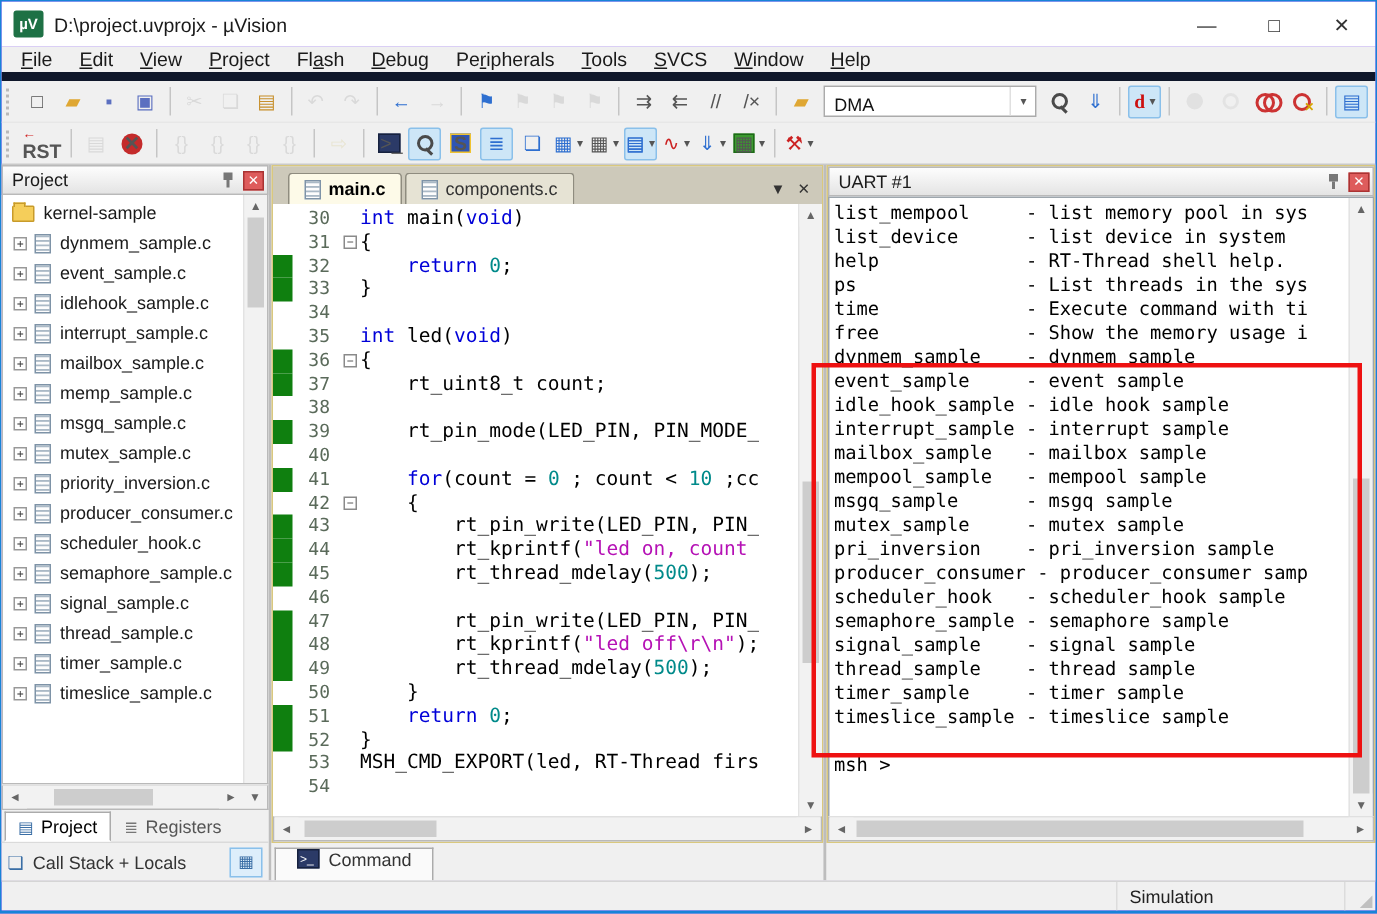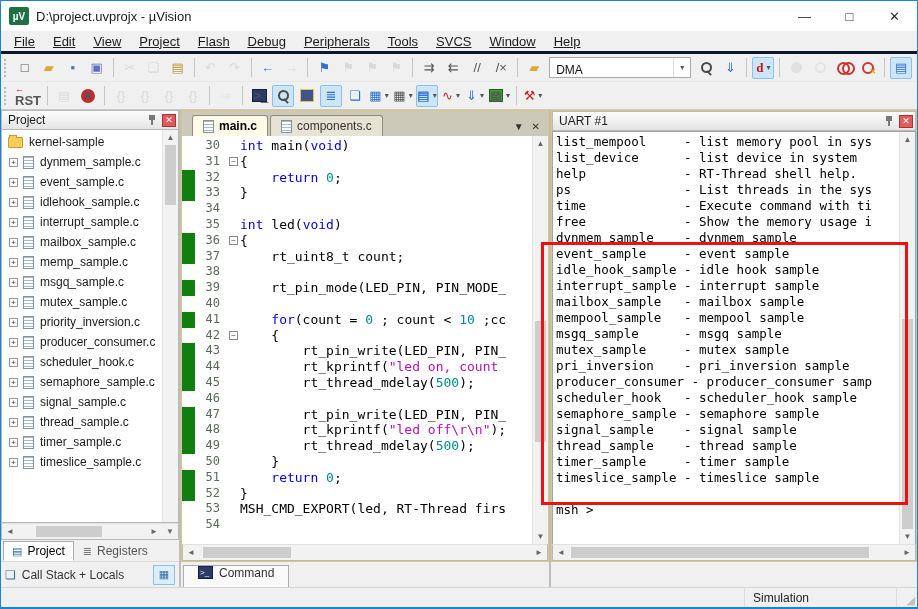--- a/index.html
+++ b/index.html
@@ -9,21 +9,21 @@
             background:#8b5cf6; position:relative; display:flex; flex-direction:column; overflow:hidden; }
 
   
   .titlebar { height:30px; background:#FFFFFF; display:flex; align-items:center; padding:0 0 0 8px; flex:0 0 auto; }
   .appicon { width:20px; height:18px; background:#1E7145; border-radius:2px; color:#fff; font-size:10px; font-weight:bold;
              display:flex; align-items:center; justify-content:center; margin-right:7px; }
   .title-text { font-size:13px; color:#1a1a1a; flex:1 1 auto; white-space:nowrap; }
   .wctl { width:45px; height:29px; display:flex; align-items:center; justify-content:center; font-size:13px; color:#333; }
 
   
-  .menubar { height:23px; background:#F0F0F0; display:flex; align-items:center; padding-left:4px; border-bottom:3px solid #0f172a; flex:0 0 auto;text-decoration:underline; }
+  .menubar { height:23px; background:#F0F0F0; display:flex; align-items:center; padding-left:4px; border-bottom:6px solid #0f172a; flex:0 0 auto; }
   .menu-item { padding:3px 9px; font-size:13px; color:#1a1a1a; white-space:nowrap; }
   .menu-item u { text-decoration:underline; }
 
   
   .tbrow { height:28px; background:#F0F0F0; display:flex; align-items:center; padding:0 4px 0 2px; flex:0 0 auto; }
   .tbrow.first { border-bottom:1px solid #E7E7E7; }
   .tbrow.second { border-bottom:1px solid #C9C9C9; }
   .grip { width:5px; height:18px; border-left:2px dotted #B9B9B9; margin:0 4px 0 1px; }
   .tsep { width:1px; height:19px; background:#C5C5C5; margin:0 4px; }
   .tbtn { min-width:22px; height:22px; display:flex; align-items:center; justify-content:center;

